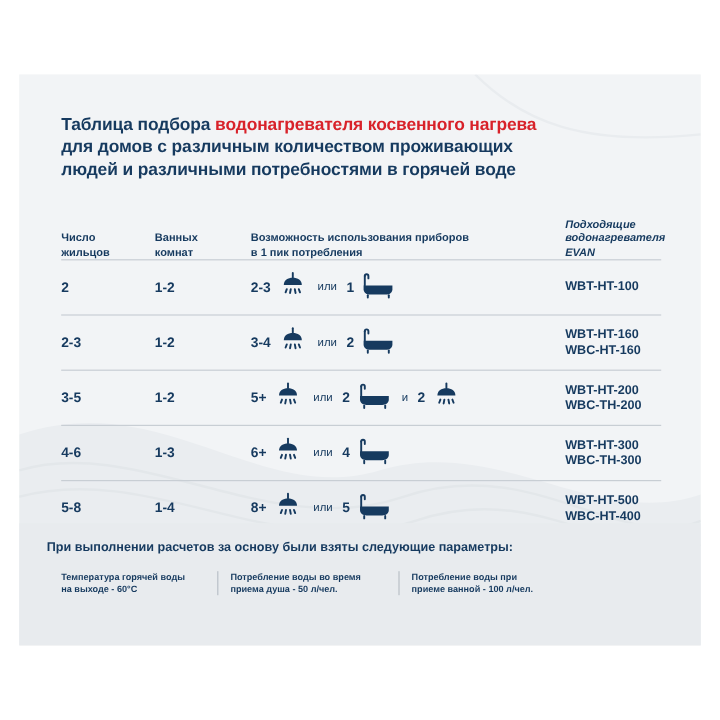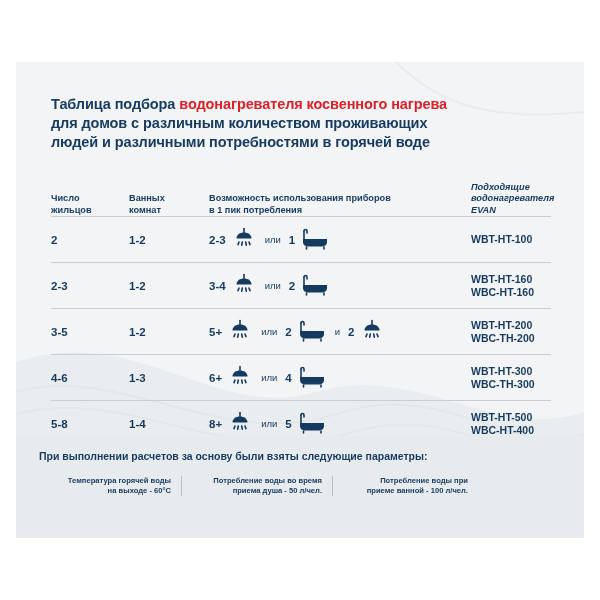--- a/index.html
+++ b/index.html
@@ -131,21 +131,20 @@
     top: 40px;
     width: 500px;
     display: flex;
   }
   .fcol {
     font-size: 7.6px;
     font-weight: bold;
     color: #163a5f;
     line-height: 10px;
     padding-right: 10px;
-    text-align: right;
   }
   .fcol.f1 { width: 120px; border-left: none; padding-left: 0; }
   .fcol.f2 { width: 125px; }
   .fcol.f3 { width: 130px; }
   .fcol.f4 { width: 125px; }
   .fdiv {
     border-left: 1px solid #b9c0c7;
     padding-left: 10px;
   }
 </style>

